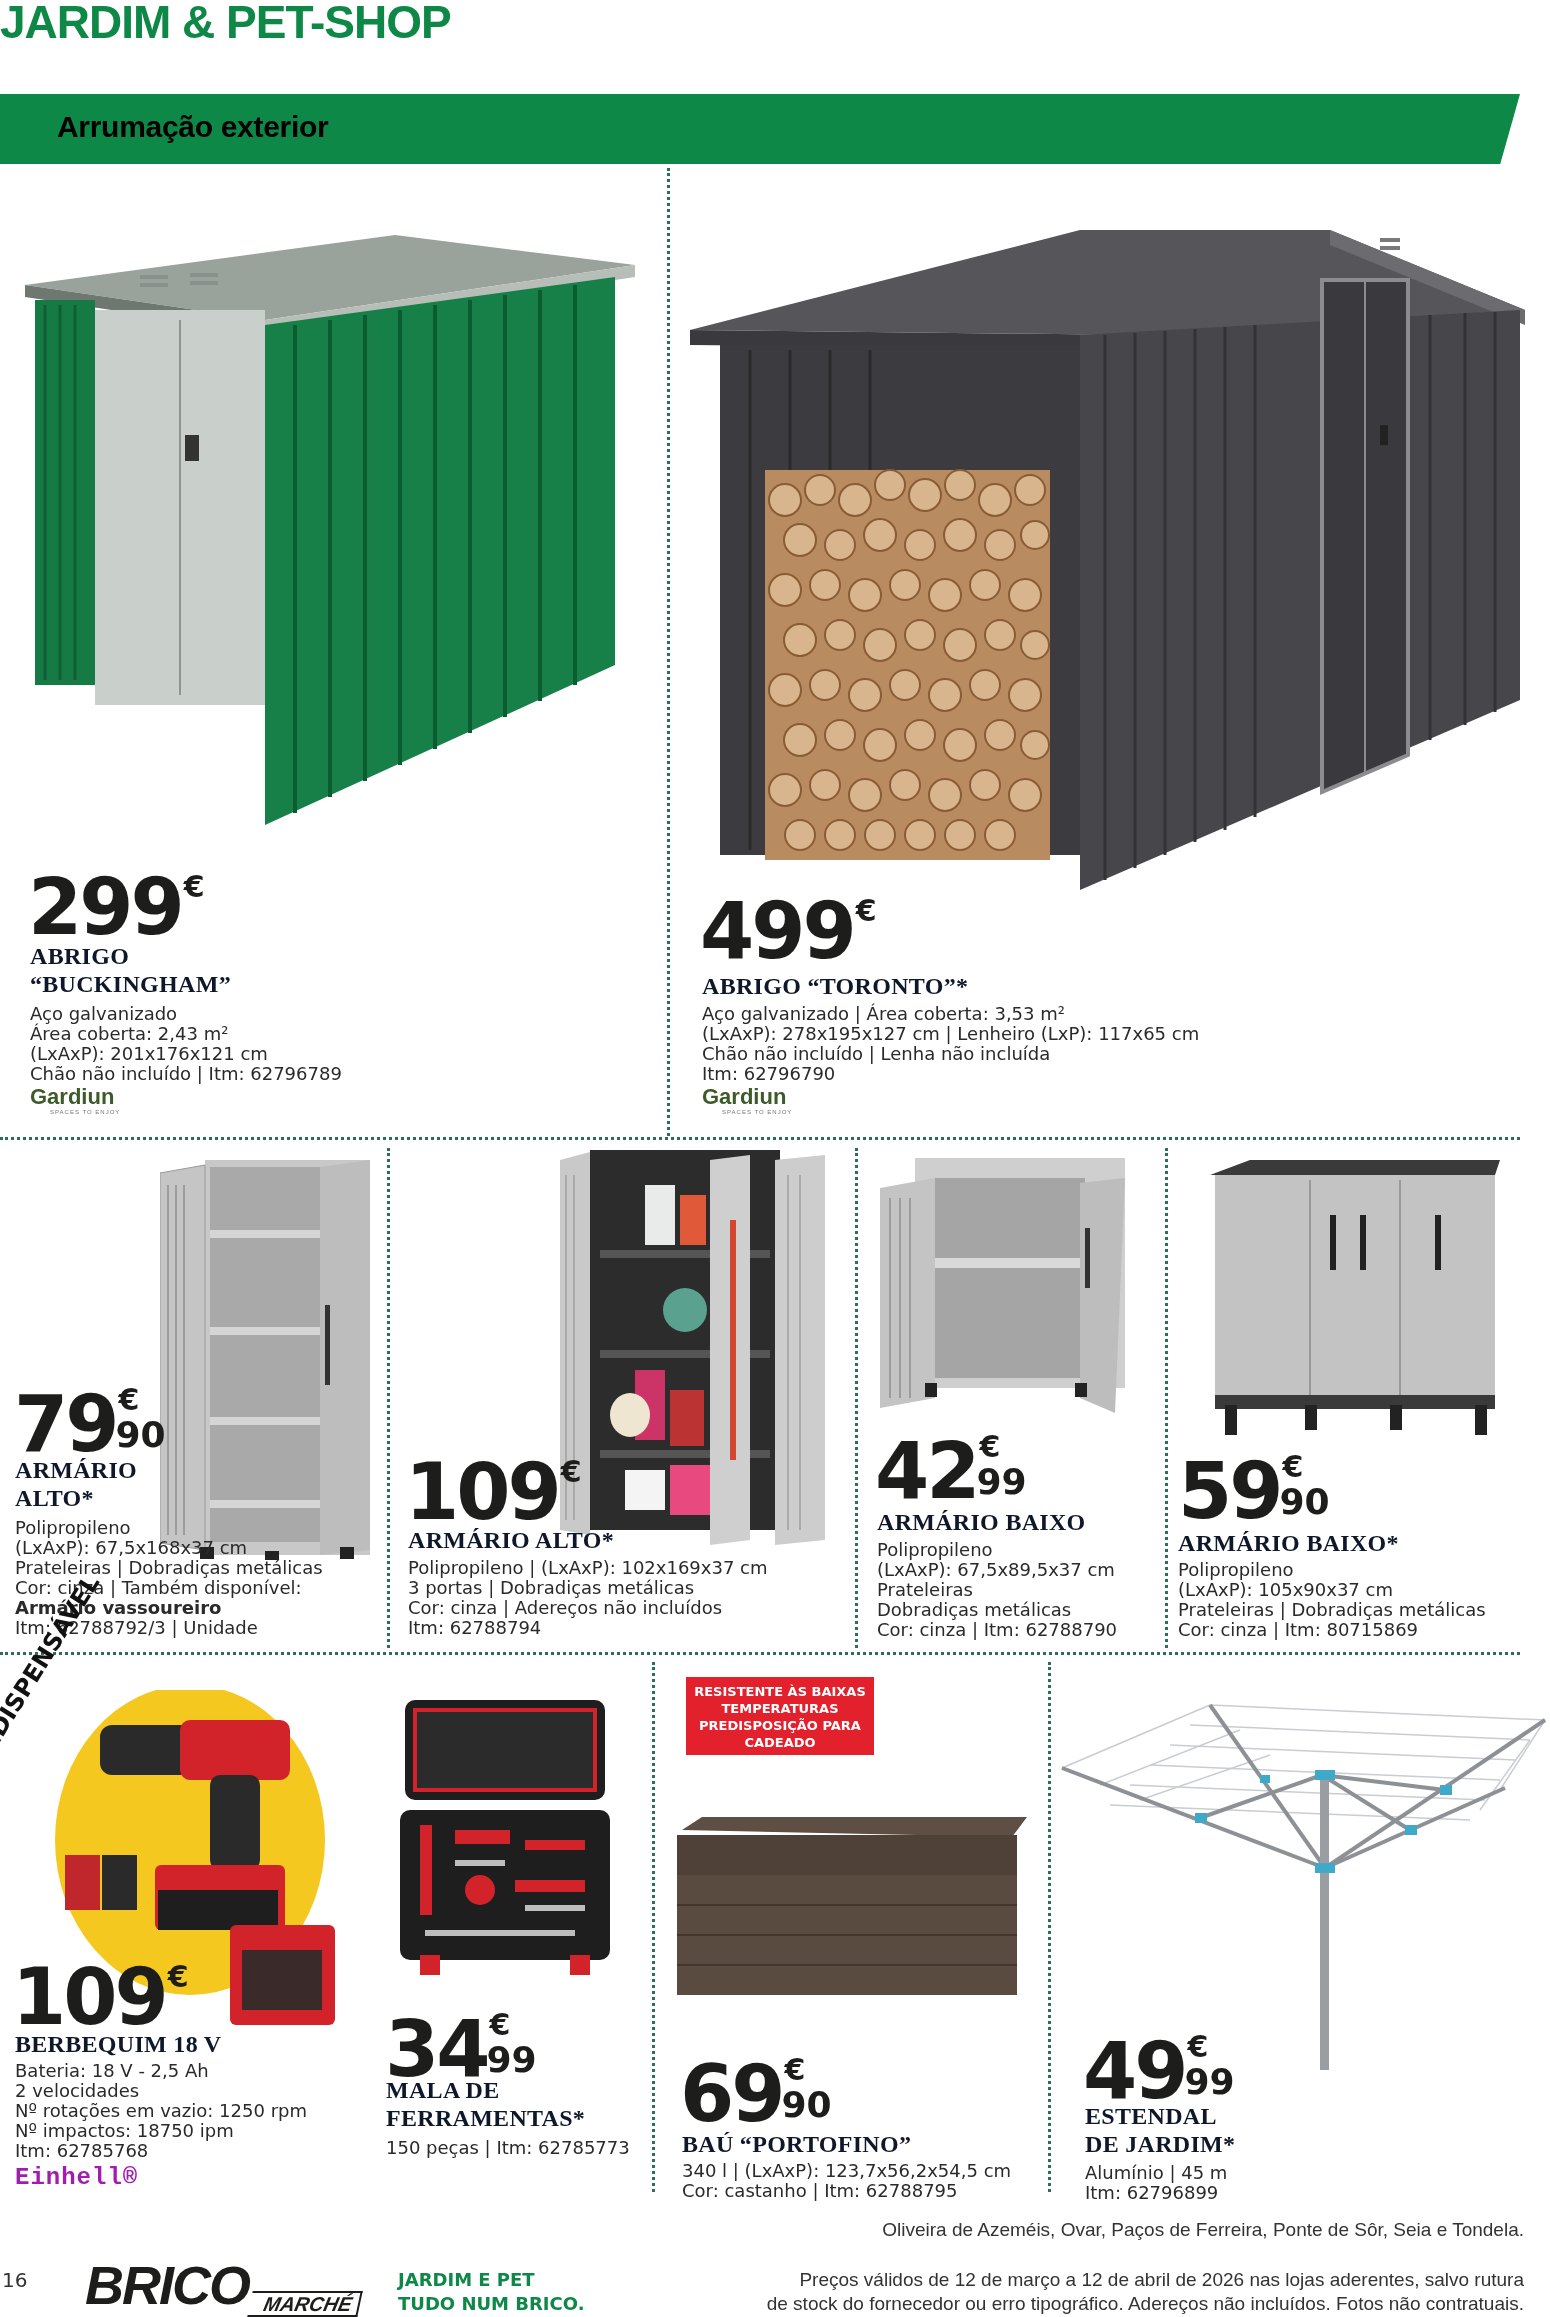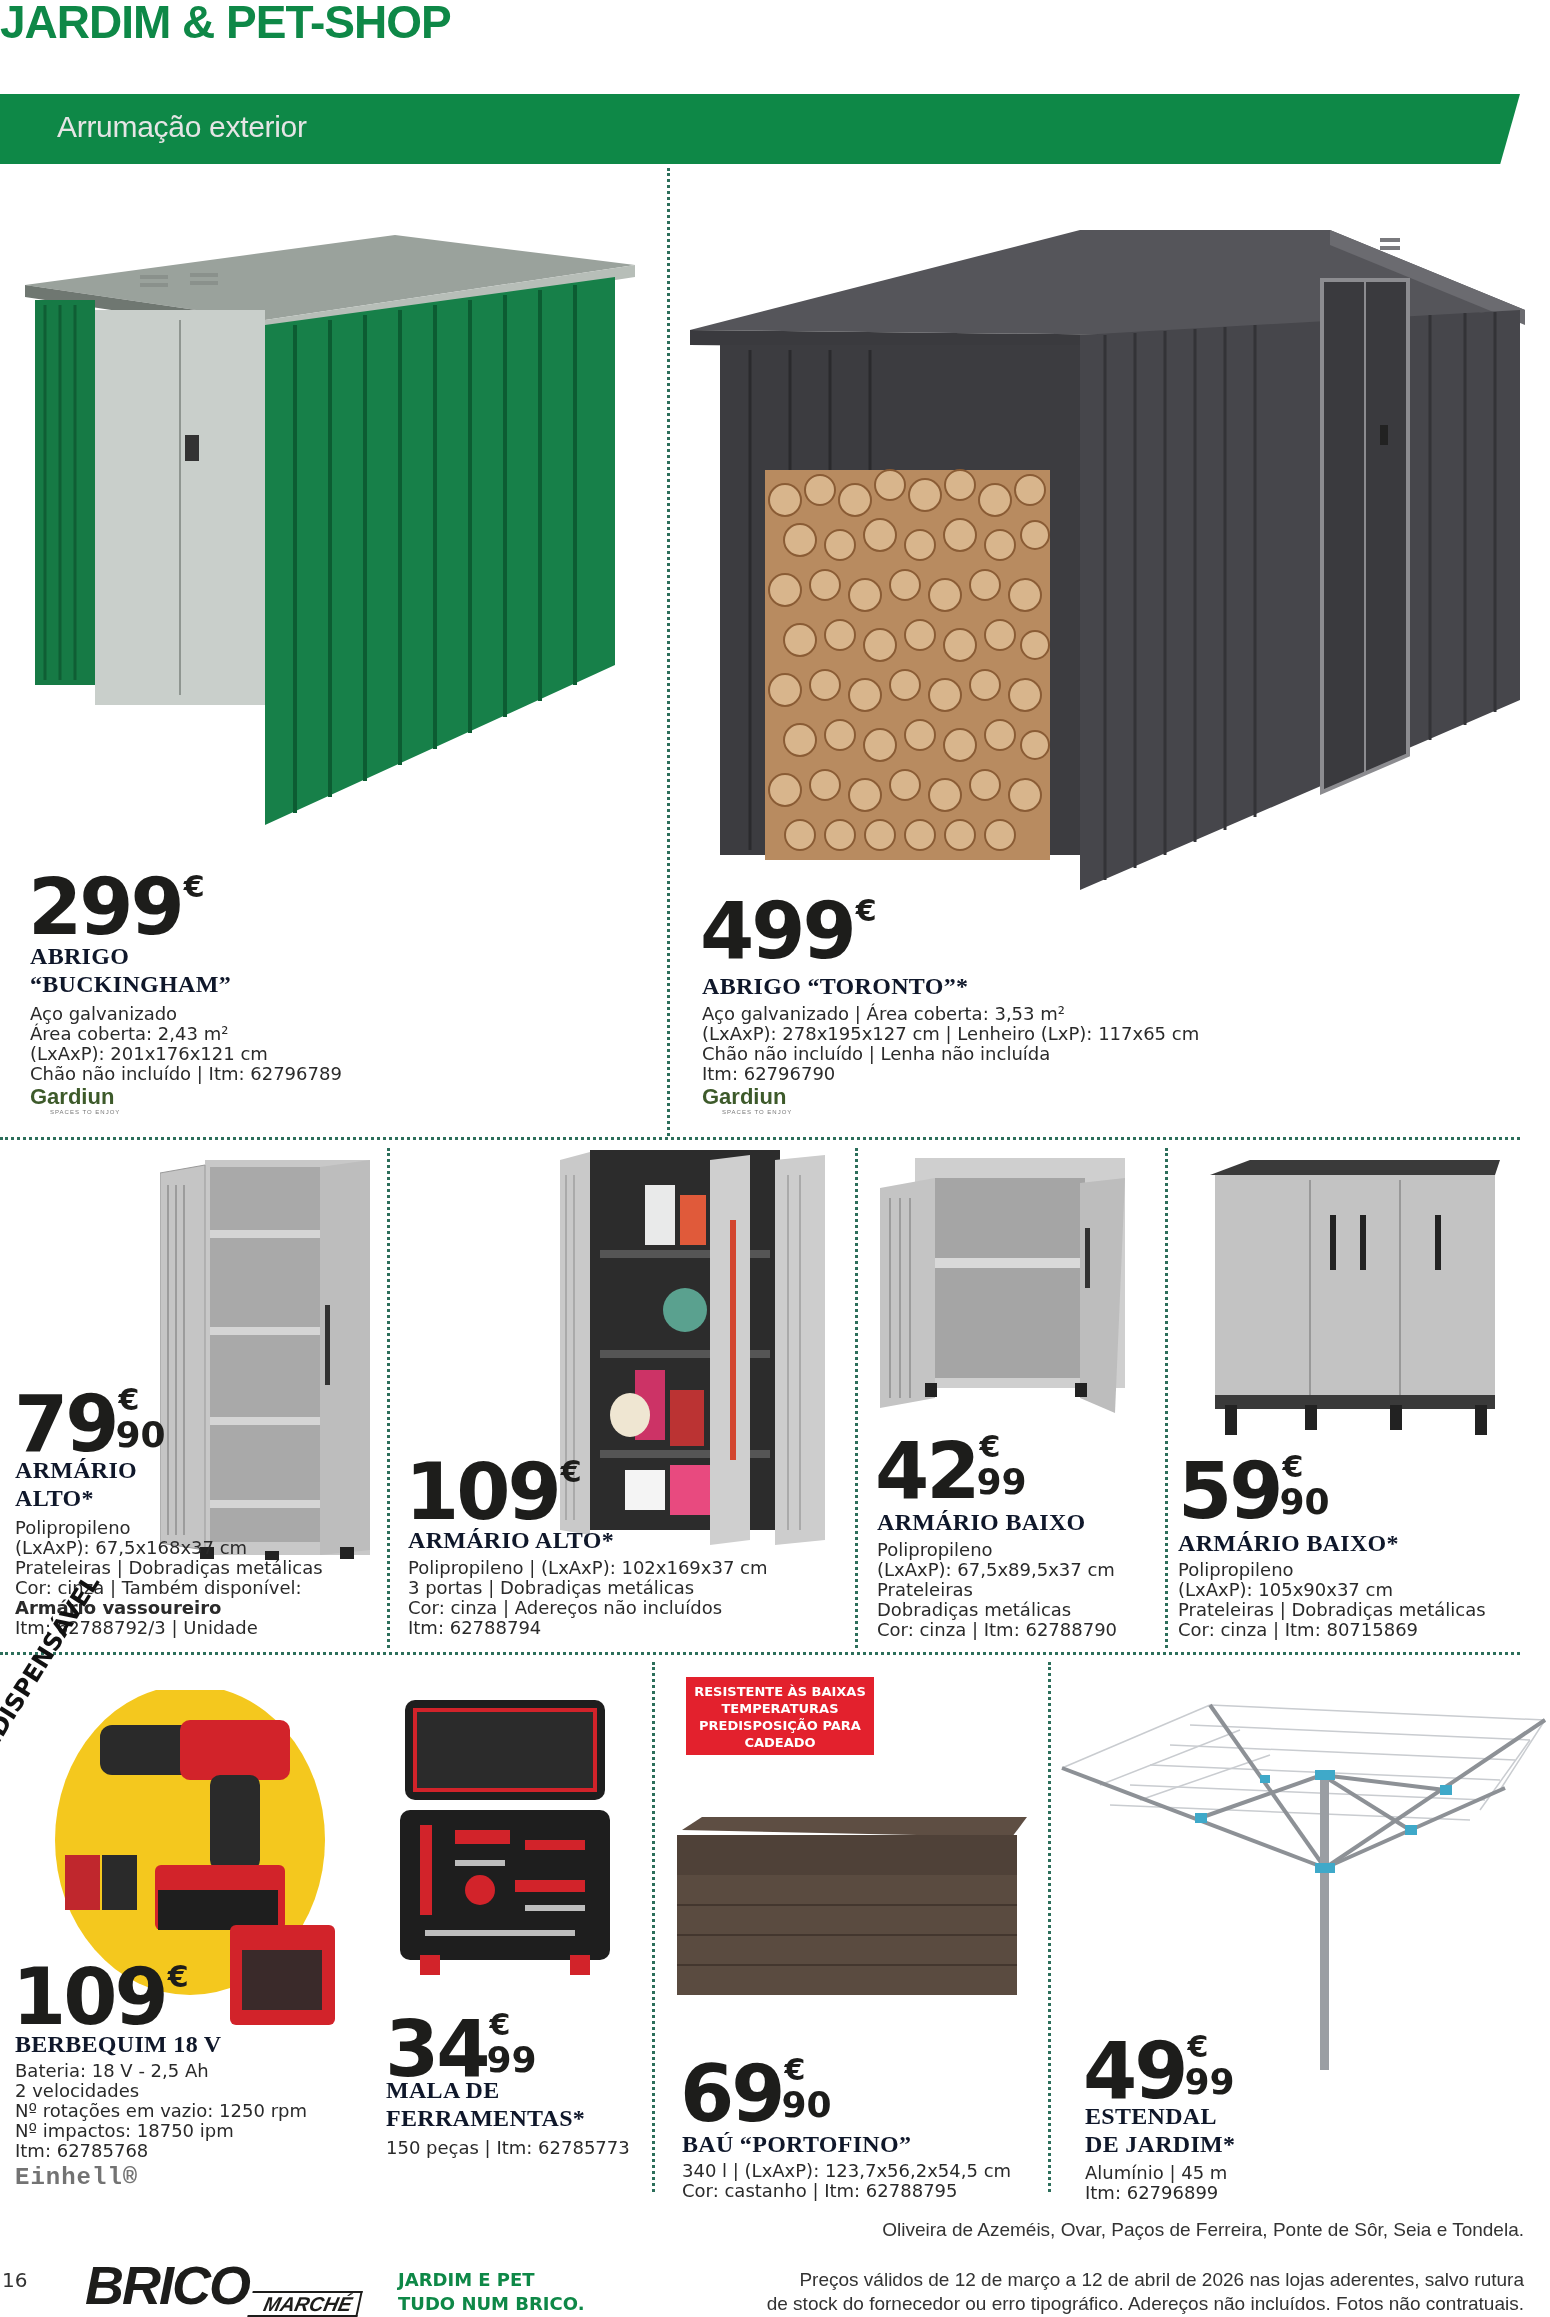--- a/index.html
+++ b/index.html
@@ -13,43 +13,43 @@
     font-size: 46px; letter-spacing: -1px; color: #0e8847; line-height: 44px;
   }
   .banner {
     position: absolute; left: 0; top: 94px; width: 1520px; height: 70px;
     background: #0e8847;
     clip-path: polygon(0 0, 100% 0, 98.7% 100%, 0 100%);
     border-bottom-right-radius: 14px;
   }
   .banner-label {
     position: absolute; left: 57px; top: 16px;
-    font-family: "Liberation Sans", sans-serif; font-weight: normal;
-    font-size: 30px; color: #e5e5e5; letter-spacing: -0.3px;
+    font-family: "Liberation Sans", sans-serif; font-weight: bold;
+    font-size: 30px; color: #000000; letter-spacing: -0.3px;
   }
 
   
   .hdiv { position: absolute; height: 0; border-top: 3px dotted #2c6e5a; }
   .vdiv { position: absolute; width: 0; border-left: 3px dotted #2c6e5a; }
 
   
   .price { position: absolute; font-family: "DejaVu Sans", sans-serif; font-weight: bold; color: #1d1d1b; line-height: 1; }
   .price .int { font-size: 78px; letter-spacing: -3px; display: inline-block; vertical-align: top; }
   .price .cur { font-size: 30px; display: inline-block; vertical-align: top; margin-left: 2px; margin-top: 4px; }
   .price .dec { font-size: 36px; display: inline-block; vertical-align: top; margin-left: -24px; margin-top: 32px; }
   .price.cents .cur { margin-top: 0; }
 
   .pname { position: absolute; font-family: Liberation Serif, serif; font-weight: bold; font-size: 24px; line-height: 28px; color: #0f172a; letter-spacing: 0.3px; }
   .pdesc { position: absolute; font-family: "DejaVu Sans", sans-serif; font-size: 18px; line-height: 20px; color: #2a2a2a; }
   .pdesc div { white-space: nowrap; }
   .pdesc .b { font-weight: bold; }
 
   .brand-gardiun { position: absolute; font-family: "Liberation Sans", sans-serif; font-weight: bold; font-size: 22px; color: #3d5a2a; line-height: 22px; }
   .brand-gardiun small { display: block; font-size: 6px; color: #777; letter-spacing: 1px; font-weight: normal; line-height: 8px; margin-left: 20px; }
-  .brand-einhell { position: absolute; font-family: "Liberation Mono", monospace; font-weight: bold; font-size: 24px; color: #737373; letter-spacing: 1px; }
+  .brand-einhell { position: absolute; font-family: "Liberation Mono", monospace; font-weight: bold; font-size: 24px; color: #a21caf; letter-spacing: 1px; }
 
   
   .img { position: absolute; }
 
   
   .red-badge {
     position: absolute; left: 686px; top: 1677px; width: 188px; height: 78px;
     background: #e3212d; color: #fff; text-align: center;
     font-family: "DejaVu Sans", sans-serif; font-weight: bold; font-size: 13px; line-height: 17px;
     padding-top: 6px;

